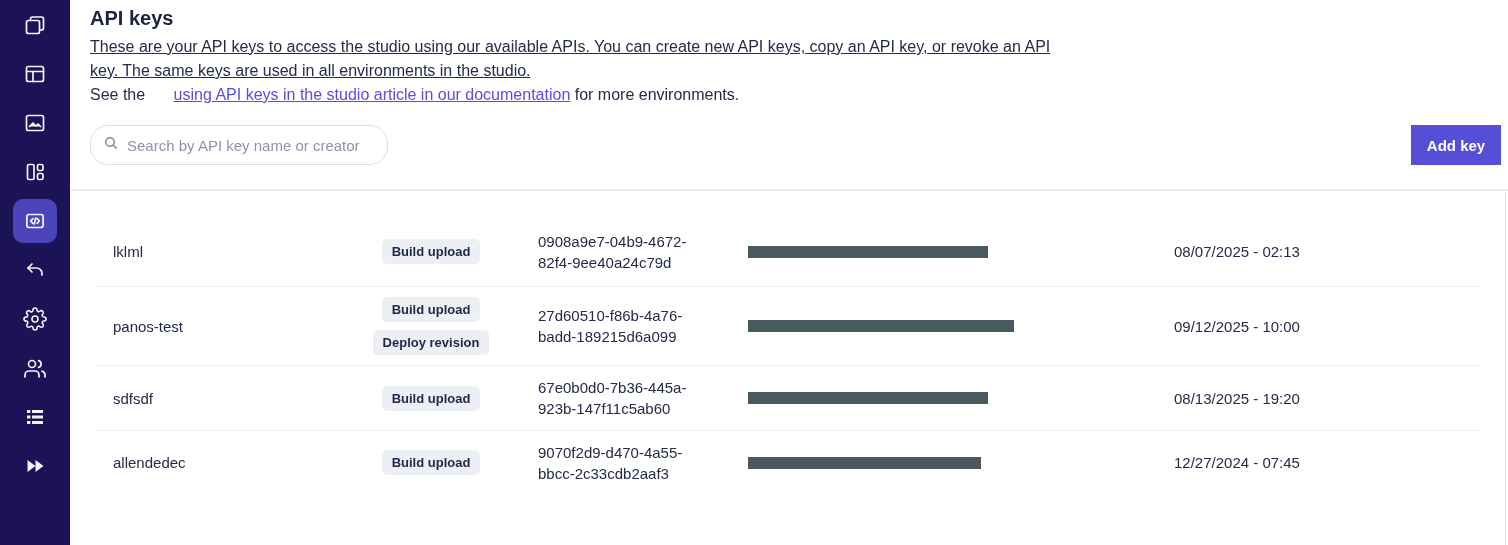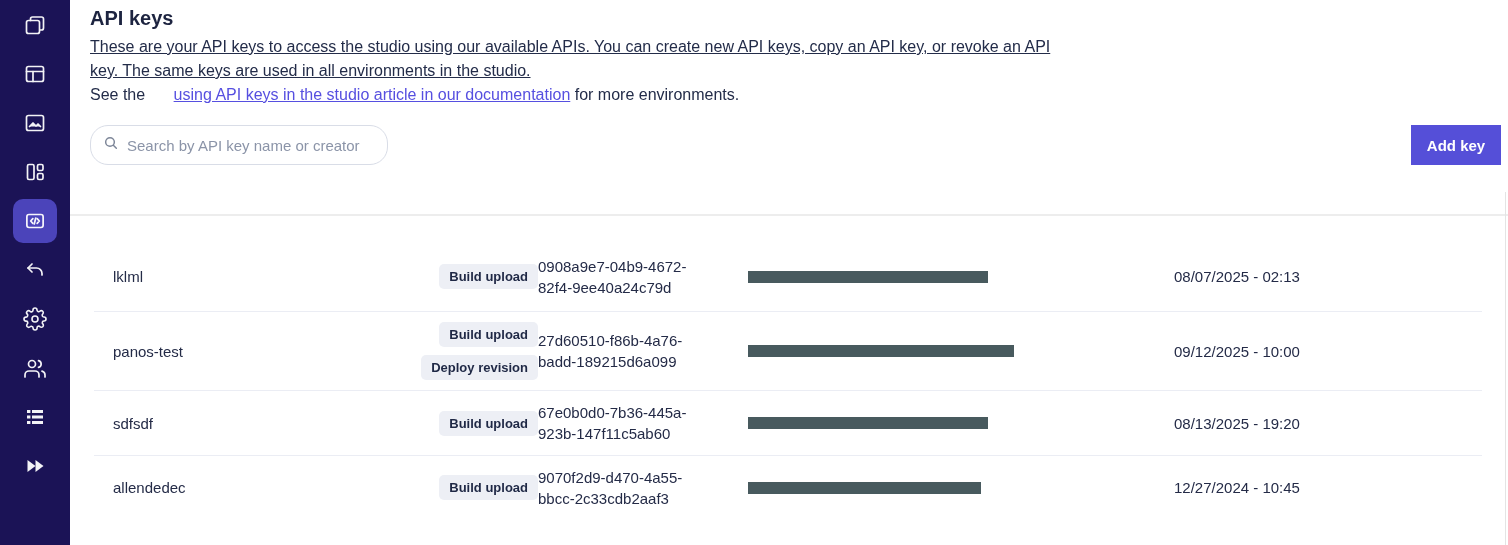--- a/index.html
+++ b/index.html
@@ -40,21 +40,21 @@
     display: flex;
     align-items: center;
     justify-content: center;
   }
 
   
   .main { flex: 1; display: flex; flex-direction: column; position: relative; }
 
   .top-section {
     position: relative;
-    height: 216px;
+    height: 191px;
     padding: 4px 0 0 20px;
     border-bottom: 2px solid #ededed;
   }
   .page-title { font-size: 20px; font-weight: 700; color: #1d2440; line-height: 28px; }
   .description {
     width: 975px;
     font-size: 16px;
     line-height: 24px;
     color: #232c49;
     margin-top: 3px;
@@ -118,21 +118,21 @@
     font-size: 14px;
     font-weight: 700;
     color: #1d2440;
   }
   .trow { border-top: 1px solid #ebedf4; font-size: 15px; color: #242b47; }
   .trow.r1 { height: 69px; border-top: none; }
   .trow.r2 { height: 79px; }
   .trow.r3 { height: 65px; }
   .trow.r4 { height: 64px; }
 
-  .scopes { display: flex; flex-direction: column; align-items: flex-end; gap: 8px; }
+  .scopes { display: flex; flex-direction: column; align-items: center; gap: 8px; }
   .badge {
     display: inline-block;
     background: #edeff5;
     color: #1f2845;
     font-size: 13px;
     font-weight: 700;
     padding: 5px 10px;
     border-radius: 5px;
     white-space: nowrap;
   }
@@ -320,18 +320,18 @@
       <div class="scopes">
         <span class="badge">Build upload</span>
       </div>
       <div class="id-cell">
         <div>9070f2d9-d470-4a55-</div>
         <div>bbcc-2c33cdb2aaf3</div>
       </div>
       <div>
         <div class="redaction-bar" style="width: 233px;"></div>
       </div>
-      <div class="date-cell">12/27/2024 - 10:45</div>
+      <div class="date-cell">12/27/2024 - 07:45</div>
     </div>
   </div>
 
   <div class="right-edge-line"></div>
 </div>
 
 </body></html>

